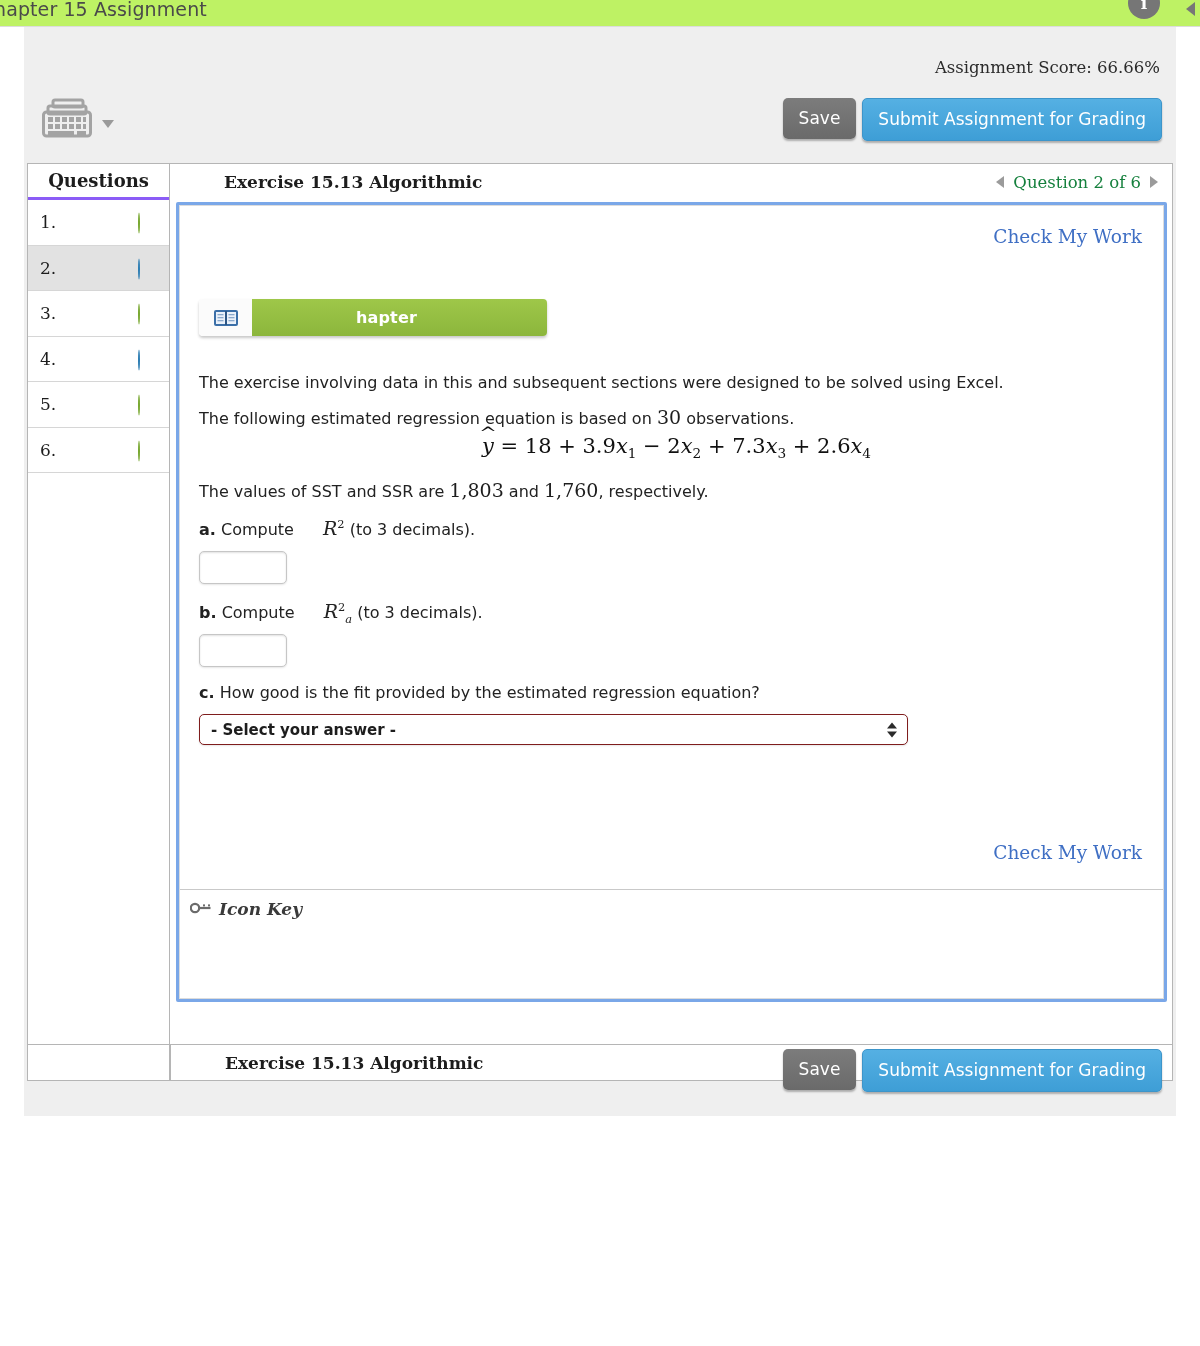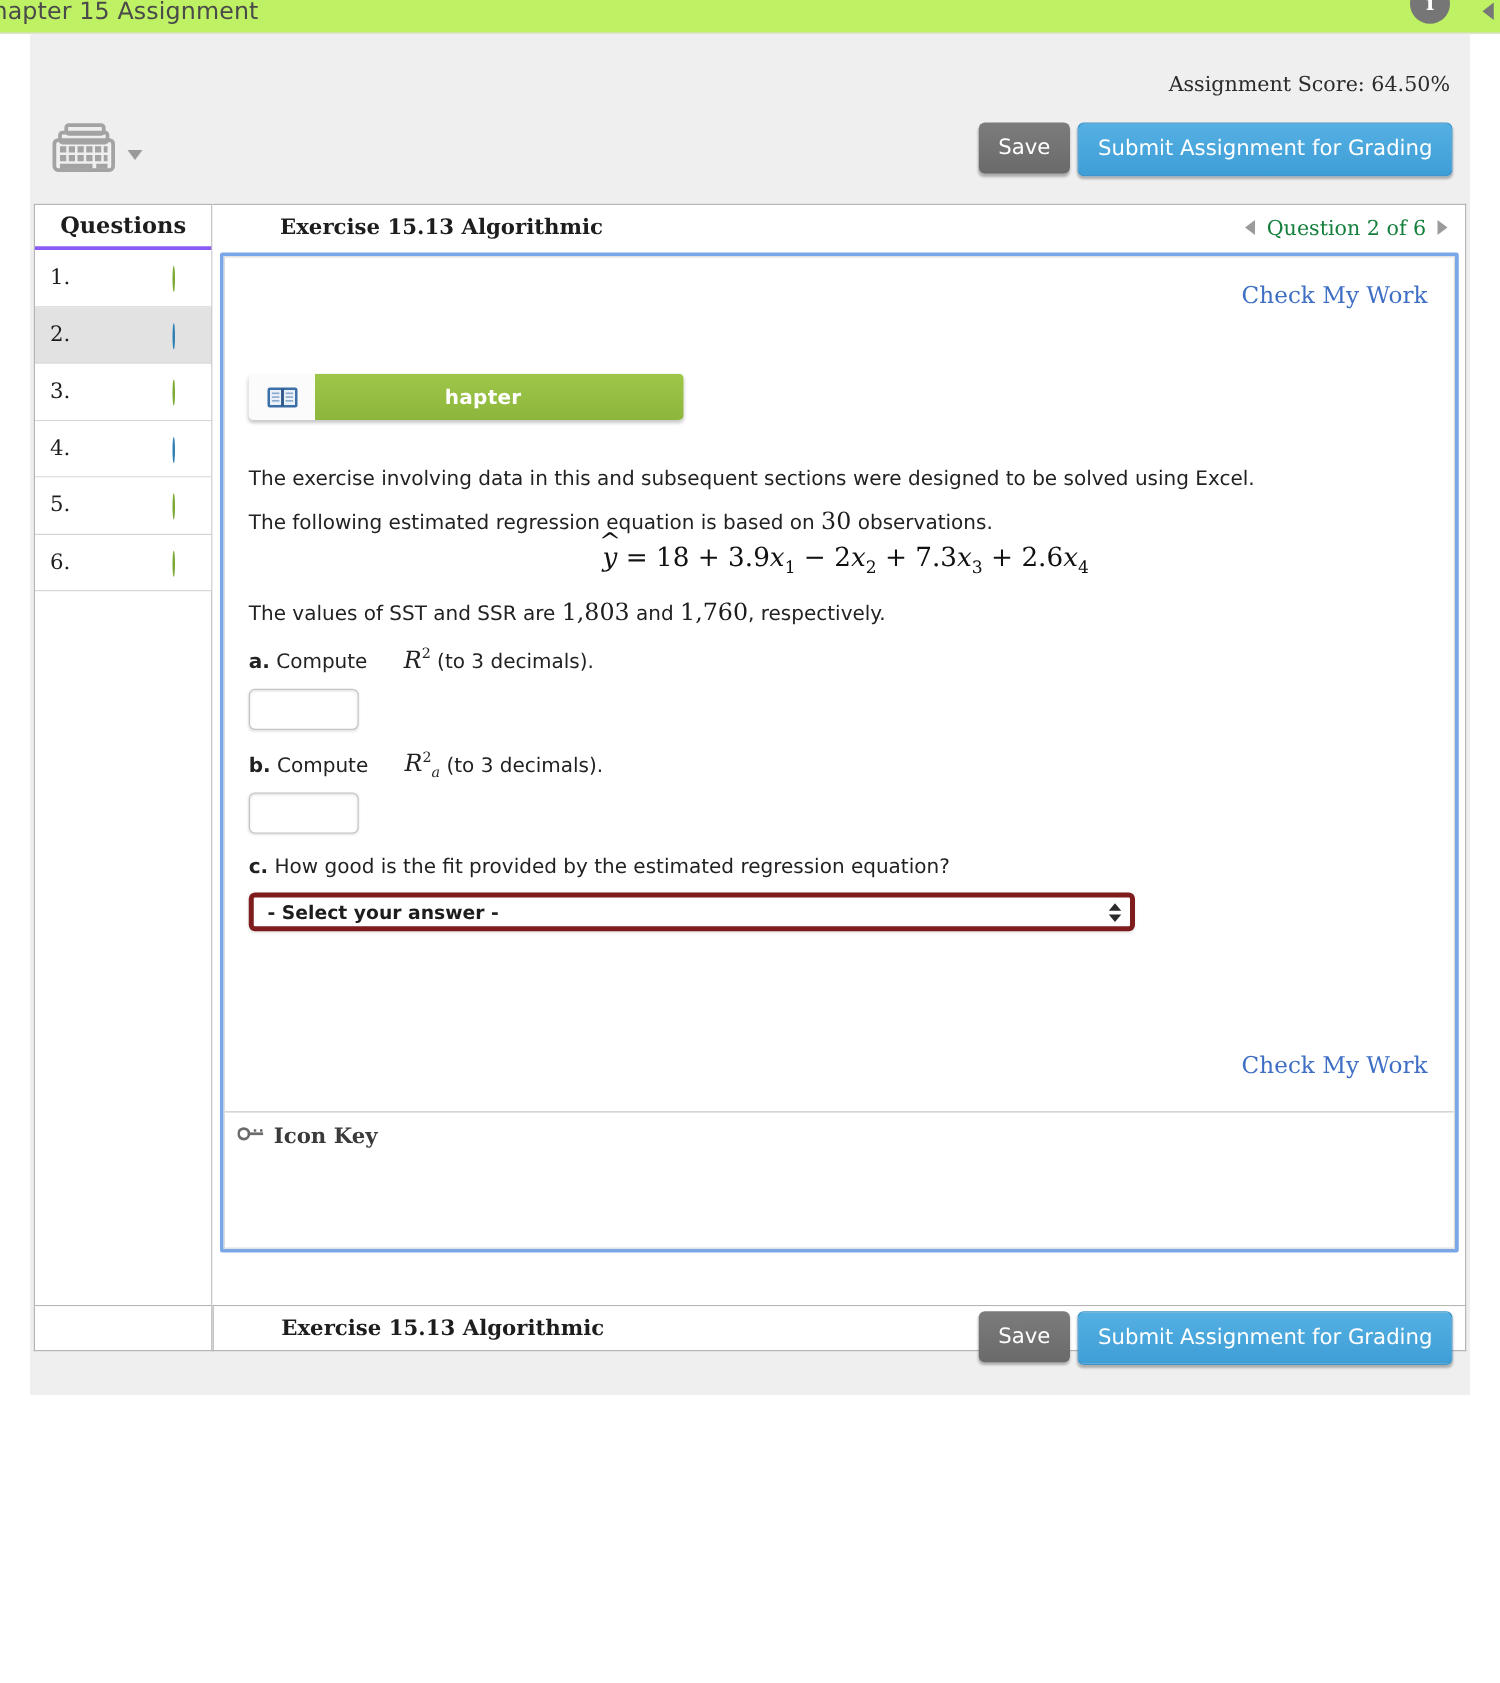--- a/index.html
+++ b/index.html
@@ -254,21 +254,21 @@
   }
   .ansbox-a { top: 345px; }
   .ansbox-b { top: 428px; }
 
   .selwrap {
     position: absolute; left: 19px; top: 508px;
     width: 709px; height: 31px;
   }
   .sel {
     width: 100%; height: 100%;
-    border: 4px solid #7f1d1d; border-radius: 5px;
+    border: 1px solid #7f1d1d; border-radius: 5px;
     background: #fff;
     font-family: "DejaVu Sans","Liberation Sans",sans-serif;
     font-size: 15px; font-weight: bold; color: #1d1d1d;
     padding: 0 28px 0 11px;
     -webkit-appearance: none; appearance: none;
     cursor: pointer;
     box-shadow: 0 1px 2px rgba(0,0,0,.10);
   }
   .sel-arrows {
     position: absolute; right: 11px; top: 50%; transform: translateY(-50%);
@@ -280,21 +280,21 @@
 
   
   .keybar {
     position: absolute; left: 0; right: 0; top: 683px;
     height: 1px; background: #c9c9c9;
   }
   .iconkey {
     position: absolute; left: 10px; top: 693px;
     display: flex; align-items: center; gap: 7px;
     font-family: "DejaVu Serif", "Liberation Serif", serif;
-    font-weight: bold; font-size: 17px; color: #3a3a3a;
+    font-style: italic; font-weight: bold; font-size: 17px; color: #3a3a3a;
     cursor: pointer;
   }
 
   
   .footer-row {
     position: absolute; left: 143px; top: 882px;
     width: 1003px; height: 36px;
     background: #fff;
     border-left: 1px solid #b5b5b5;
     border-right: 1px solid #b5b5b5;
@@ -318,21 +318,21 @@
 <div class="page">
 
   <div class="top-strip">
     <div class="top-strip-title">hapter 15 Assignment</div>
   </div>
   <div class="info-badge">i</div>
   <div class="corner-arrow"></div>
 
   <div class="app">
 
-    <div class="assign-score">Assignment Score: 64.50%</div>
+    <div class="assign-score">Assignment Score: 66.66%</div>
 
     <div class="kbd-wrap">
       <svg width="58" height="44" viewBox="0 0 58 44" aria-hidden="true">
         <rect x="13" y="3" width="30" height="7" rx="2" fill="none" stroke="#a3a3a3" stroke-width="3"></rect>
         <rect x="8" y="9" width="38" height="8" rx="2" fill="none" stroke="#a3a3a3" stroke-width="3"></rect>
         <rect x="3.5" y="15" width="47" height="24" rx="3" fill="none" stroke="#a3a3a3" stroke-width="3"></rect>
         <g fill="#a3a3a3">
           <rect x="8" y="20" width="5" height="5"></rect>
             <rect x="15" y="20" width="5" height="5"></rect>
           <rect x="22" y="20" width="5" height="5"></rect>

